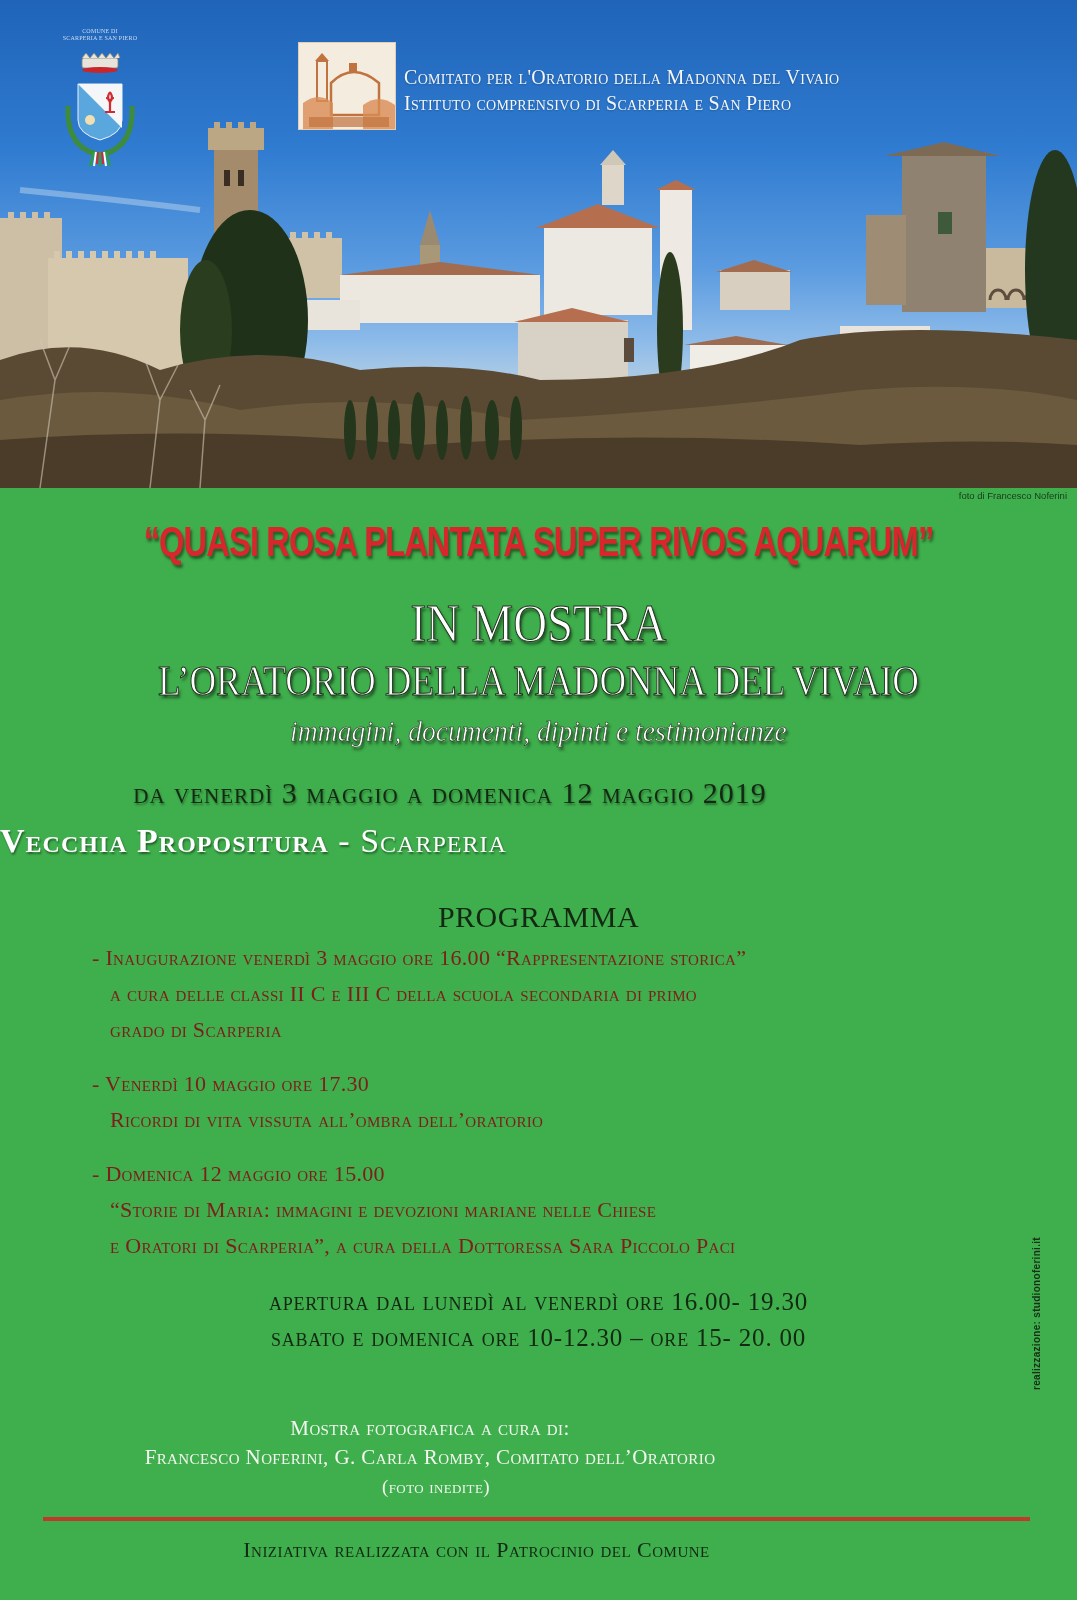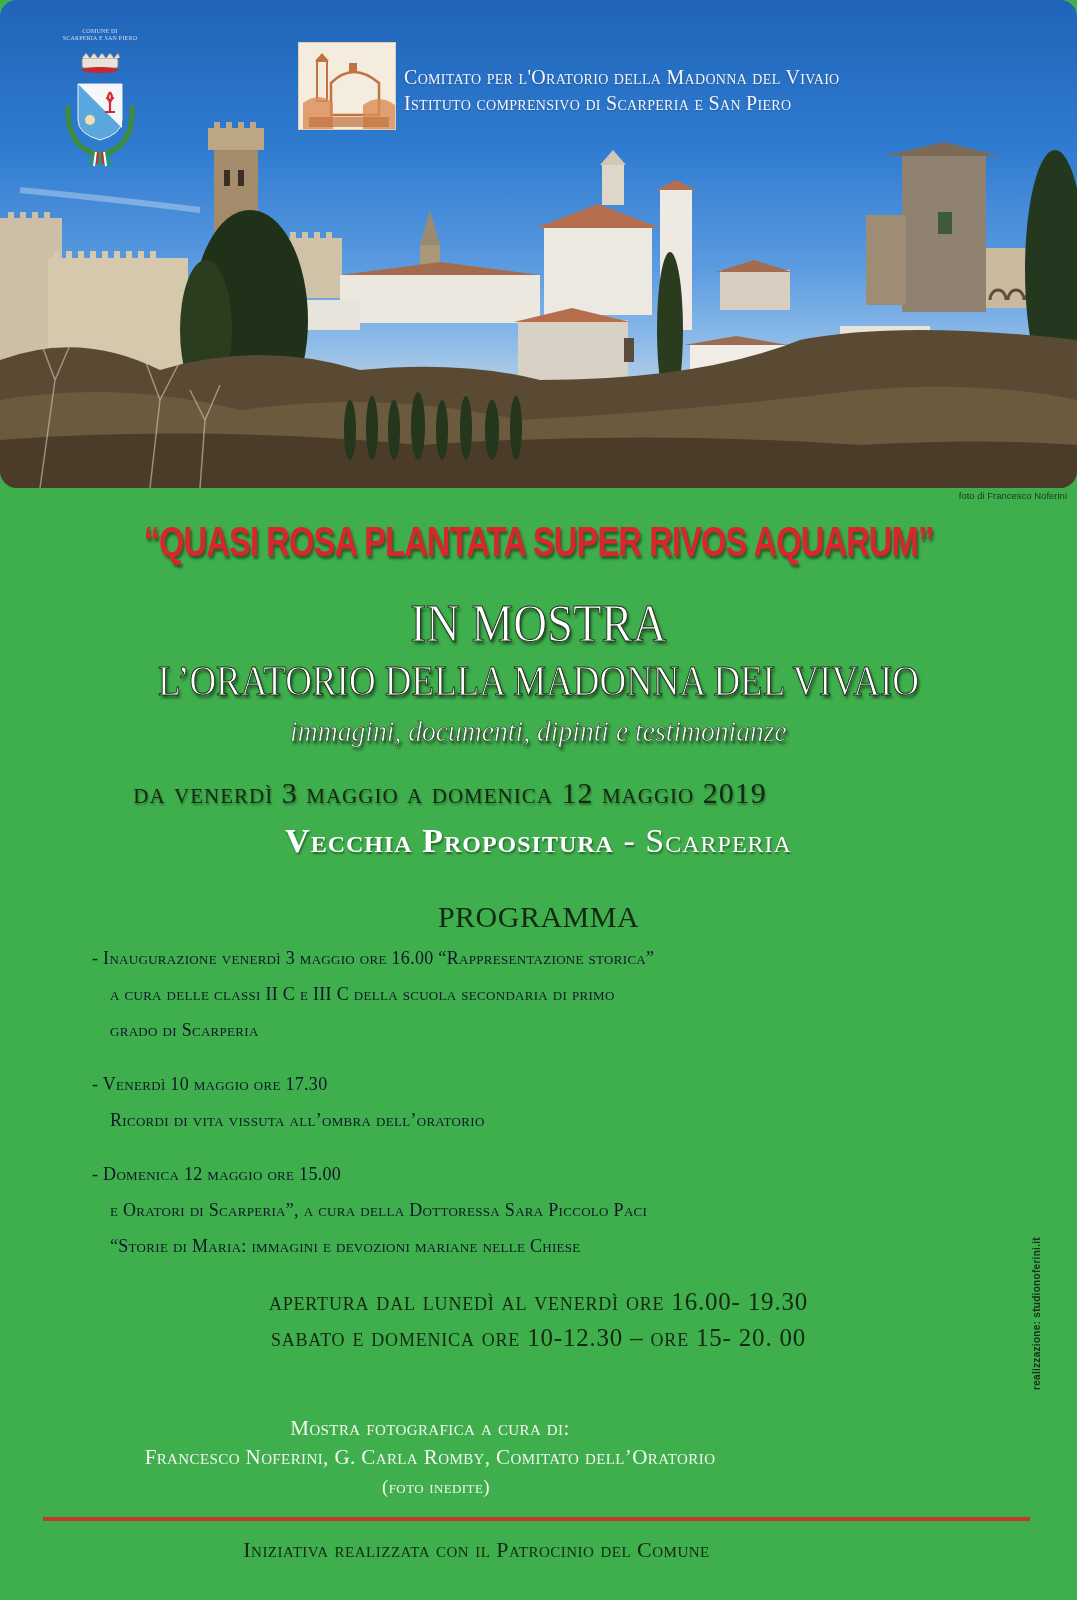--- a/index.html
+++ b/index.html
@@ -3,21 +3,20 @@
   <meta charset="utf-8">
   <style>
     * { margin: 0; padding: 0; box-sizing: border-box; }
     html, body { width: 1077px; height: 1600px; overflow: hidden; background: #3fae4c; }
     body { position: relative; font-family: "Liberation Serif", "DejaVu Serif", serif; }
 
     
     .photo {
       position: absolute; left: 0; top: 0; width: 1077px; height: 488px; overflow: hidden;
       background: linear-gradient(180deg, #1f64b8 0%, #2f7bd0 30%, #5b9be0 55%, #8dbbe9 70%, #a7c8e6 76%);
-      border-radius: 17px;
     }
     .photo svg.scene { position: absolute; left: 0; top: 0; }
 
     .comune-logo { position: absolute; left: 52px; top: 28px; width: 96px; height: 150px; }
     .comune-caption {
       position: absolute; left: 0; top: 0; width: 96px; text-align: center;
       font-size: 6px; line-height: 7px; color: #cfdcec; letter-spacing: 0.2px; text-transform: uppercase;
     }
     .comune-caption span { display: block; }
 
@@ -60,34 +59,34 @@
       top: 714px; font-size: 30px; line-height: 34px; font-style: italic;
       -webkit-text-stroke: 0.6px #1a2d17; transform: scaleX(0.92);
     }
 
     .dates {
       position: absolute; left: 0; top: 776px; width: 900px; text-align: center;
       font-variant: small-caps; font-size: 30px; line-height: 34px; color: #142914;
       letter-spacing: 1px; text-shadow: 1px 2px 2px rgba(0,0,0,0.35); white-space: nowrap;
     }
     .venue {
-      position: absolute; left: 0; top: 822px; width: 1077px; text-align: center;
+      position: absolute; left: 0; top: 822px; width: 1077px; text-align: left;
       font-variant: small-caps; font-size: 34px; line-height: 38px; color: #ffffff;
       letter-spacing: 1px; text-shadow: 1px 2px 2px rgba(0,0,0,0.45); white-space: nowrap;
     }
     .venue .bold { font-weight: bold; }
 
     .programma-title {
       position: absolute; left: 0; top: 900px; width: 1077px; text-align: center;
       font-size: 30px; line-height: 34px; color: #142914; letter-spacing: 0.5px;
     }
 
     .program {
-      position: absolute; left: 92px; top: 940px; width: 920px; color: #0f172a;
-      font-variant: small-caps; font-size: 18px; line-height: 36px; letter-spacing: 0.3px;
+      position: absolute; left: 92px; top: 940px; width: 920px; color: #7f1d1d;
+      font-variant: small-caps; font-size: 22px; line-height: 36px; letter-spacing: 0.3px;
     }
     .program .item { margin-bottom: 18px; }
     .program .line { white-space: nowrap; }
     .program .indent { padding-left: 18px; }
 
     .hours {
       position: absolute; left: 0; top: 1284px; width: 1077px; text-align: center;
       font-variant: small-caps; font-size: 25px; line-height: 36px; color: #142914; letter-spacing: 0.8px;
     }
     .hours div { white-space: nowrap; }
@@ -258,22 +257,22 @@
     <div class="line">- Inaugurazione venerdì 3 maggio ore 16.00 “Rappresentazione storica”</div>
     <div class="line indent">a cura delle classi  II C  e  III C  della scuola secondaria di primo</div>
     <div class="line indent">grado di Scarperia</div>
   </div>
   <div class="item">
     <div class="line">- Venerdì 10 maggio ore 17.30</div>
     <div class="line indent">Ricordi di vita vissuta all’ombra dell’oratorio</div>
   </div>
   <div class="item">
     <div class="line">- Domenica 12 maggio ore 15.00</div>
+    <div class="line indent">“Storie di Maria: immagini e devozioni mariane nelle Chiese</div>
     <div class="line indent">e Oratori di Scarperia”, a cura della Dottoressa Sara Piccolo Paci</div>
-    <div class="line indent">“Storie di Maria: immagini e devozioni mariane nelle Chiese</div>
   </div>
 </div>
 
 <div class="hours">
   <div>apertura dal lunedì al venerdì ore 16.00- 19.30</div>
   <div>sabato e domenica ore 10-12.30 – ore 15- 20. 00</div>
 </div>
 
 <div class="vertical-credit">realizzazione: studionoferini.it</div>
 

